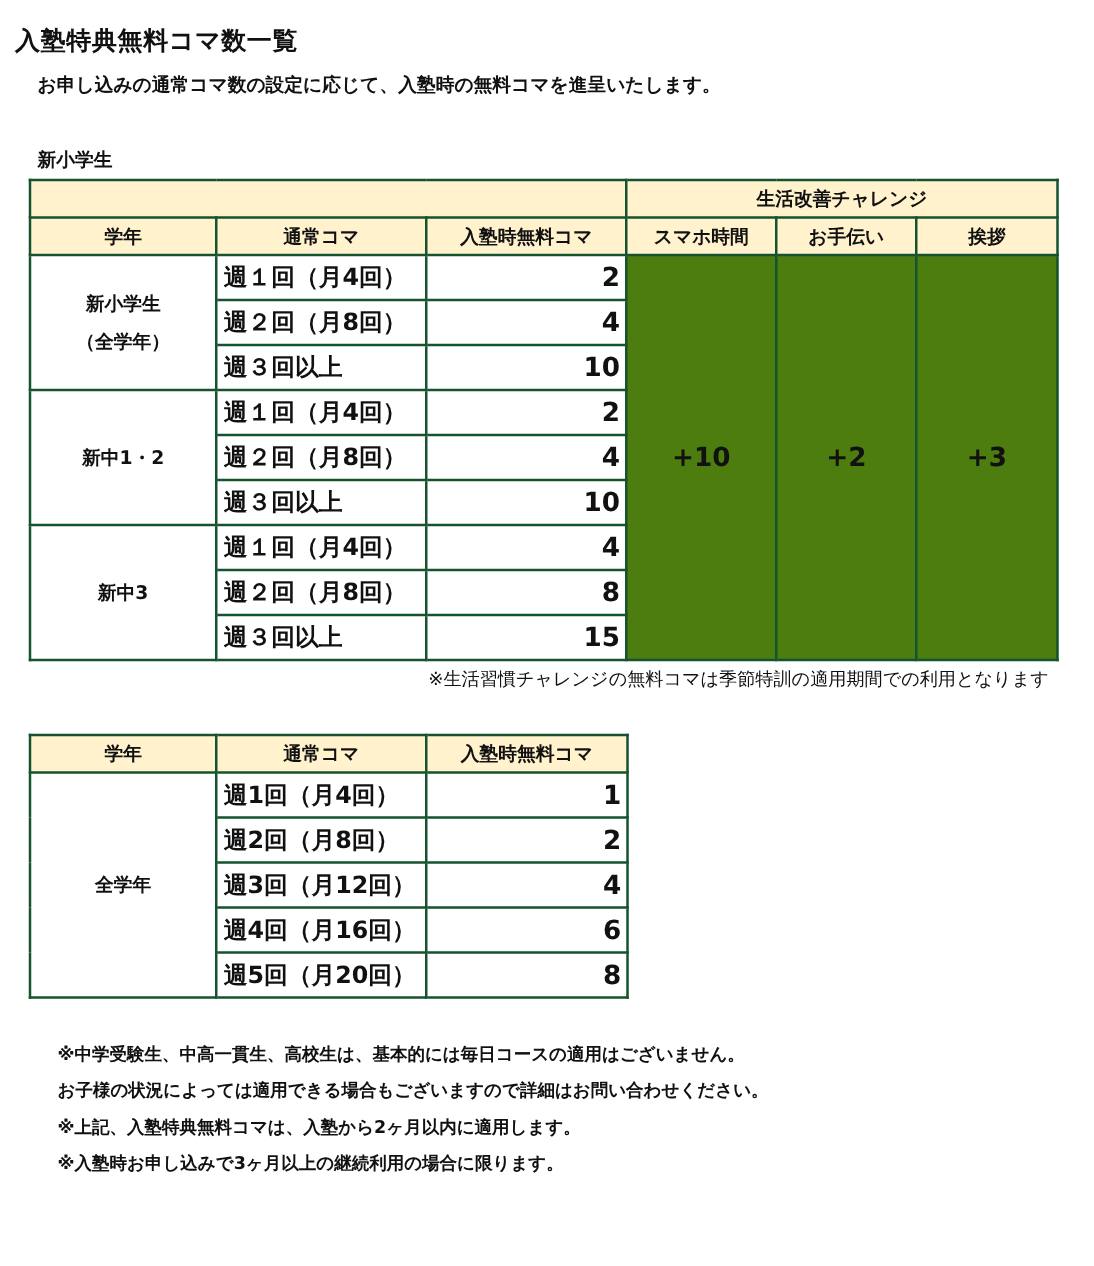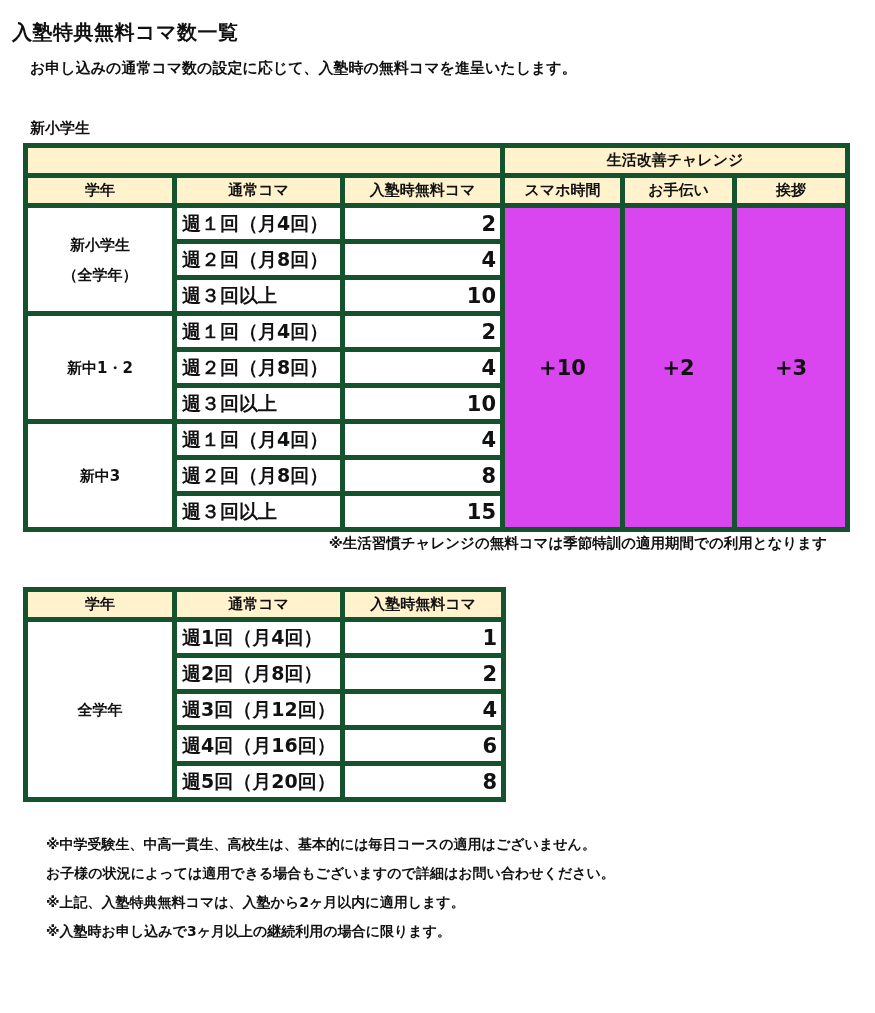--- a/index.html
+++ b/index.html
@@ -2,28 +2,28 @@
 <html><head>
 <meta charset="utf-8">
 <style>
   * { box-sizing: border-box; margin: 0; padding: 0; }
   html, body { width: 875px; height: 1013px; background: #ffffff; overflow: hidden; }
   body { font-family: "DejaVu Sans", "Liberation Sans", sans-serif; color: #111; position: relative; font-weight: bold; }
   .title { position: absolute; left: 12px; top: 19px; font-size: 20px; font-weight: bold; letter-spacing: 0.5px; }
   .subtitle { position: absolute; left: 30px; top: 59px; font-size: 15px; font-weight: bold; }
   .section-label { position: absolute; left: 30px; font-size: 15px; font-weight: bold; }
   table { position: absolute; border-collapse: collapse; table-layout: fixed; }
-  td, th { border: 5px solid #14532d; font-size: 15px; font-weight: bold; padding: 0; }
+  td, th { border: 2px solid #14532d; font-size: 15px; font-weight: bold; padding: 0; }
   .hdr { background: #FFF2CC; text-align: center; height: 30px; }
   .body-row td { height: 36px; }
   .grade { text-align: center; line-height: 30px; }
   .course { text-align: left; padding-left: 5px; font-size: 19px; }
   .free { text-align: right; padding-right: 4px; font-size: 21px; }
-  .bonus { text-align: center; font-size: 21px; background: #d946ef; margin-left: 44px; }
-  .note-right { position: absolute; right: 48px; top: 534px; font-size: 14.5px; font-weight: bold; margin-left: 46px; }
+  .bonus { text-align: center; font-size: 21px; background: #4d7c0f; margin-left: 44px; }
+  .note-right { position: absolute; right: 36px; top: 534px; font-size: 14.5px; font-weight: normal; margin-left: 46px; }
   .footnotes { position: absolute; left: 30px; top: 833px; }
   .footnote { font-size: 14px; font-weight: bold; height: 29px; line-height: 22px; margin-left: 16px; }
 </style>
 </head>
 <body>
 
 <div class="title">入塾特典無料コマ数一覧</div>
 <div class="subtitle">お申し込みの通常コマ数の設定に応じて、入塾時の無料コマを進呈いたします。</div>
 
 <div class="section-label" style="top:119px;">新小学生</div>

